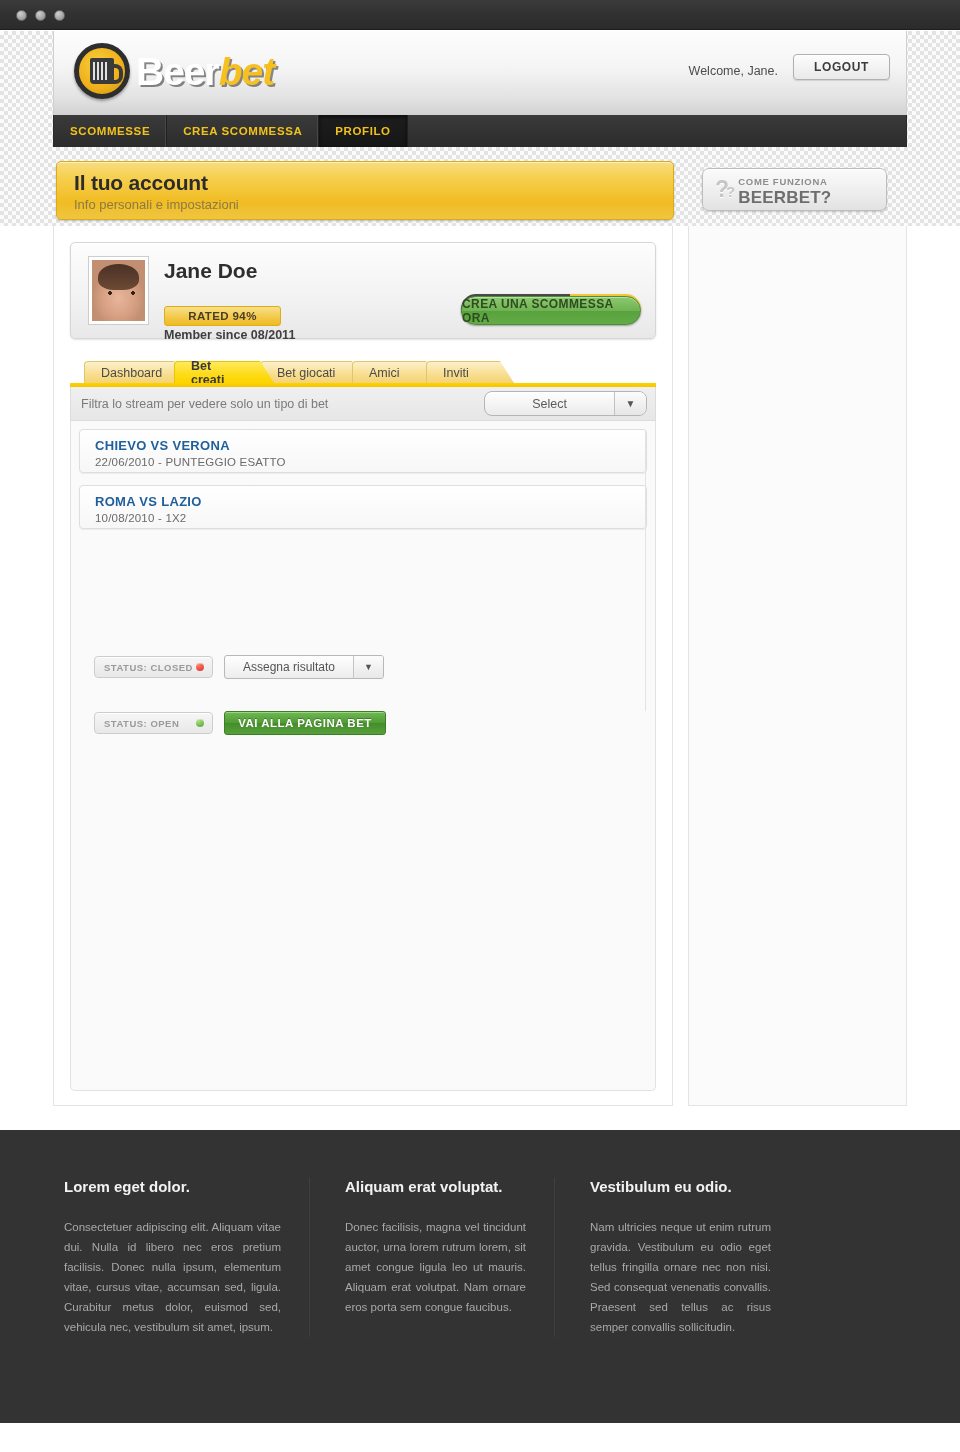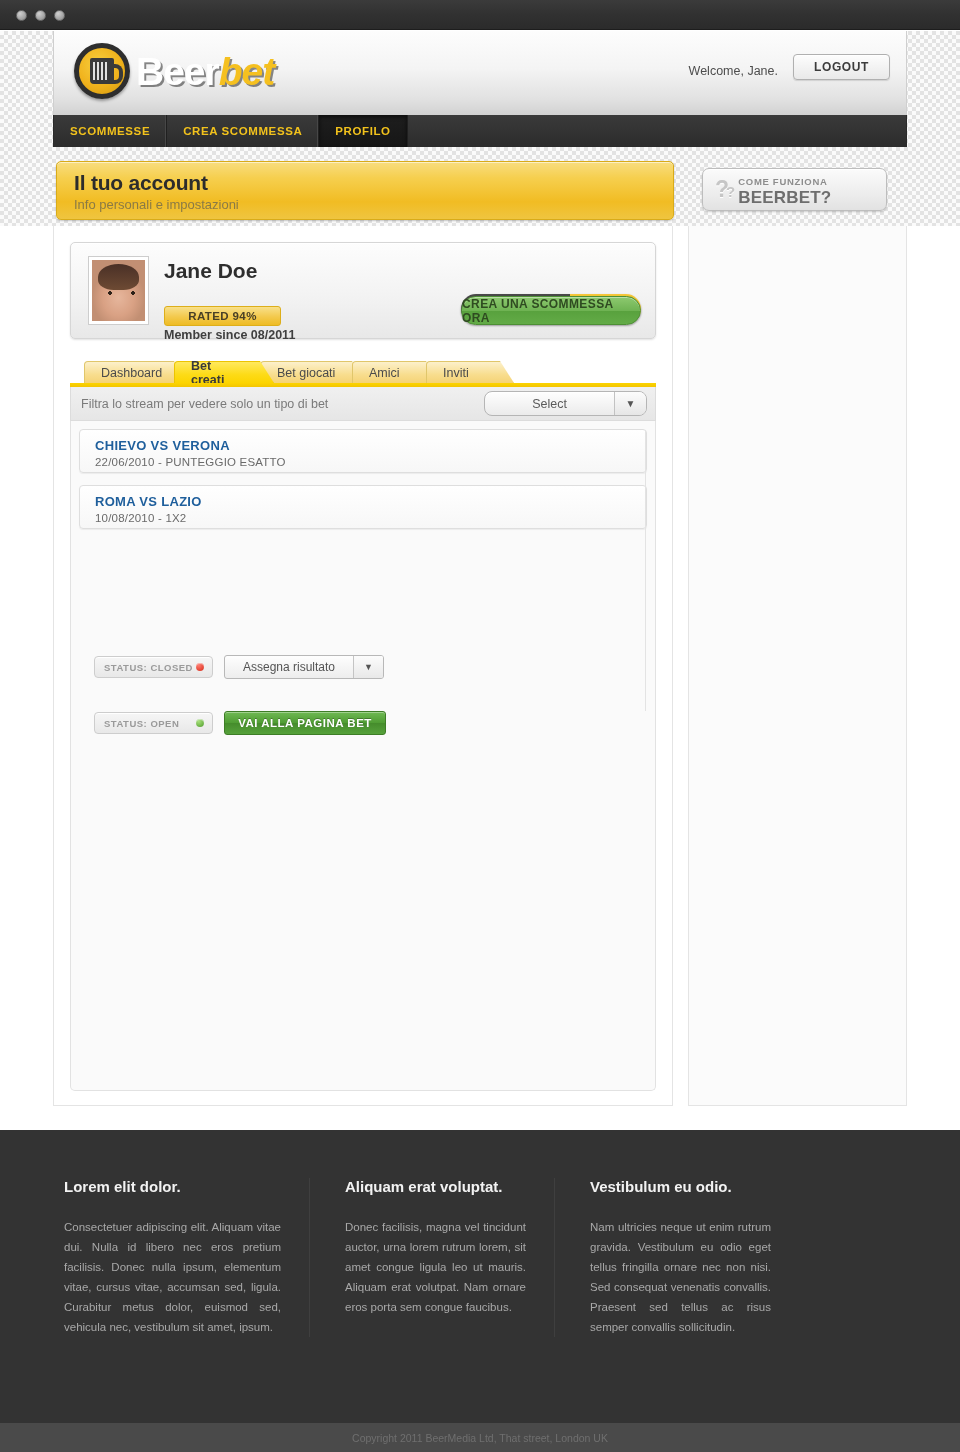--- a/index.html
+++ b/index.html
@@ -439,28 +439,27 @@
           <div class="vai-btn">VAI ALLA PAGINA BET</div>
         </div>
       </div>
 
     </div>
   </div>
 
   <div class="footer">
     <div class="footer-cols">
       <div class="fcol">
-        <h3>Lorem elit dolor.</h3>
+        <h3>Lorem eget dolor.</h3>
         <p>Consectetuer adipiscing elit. Aliquam vitae dui. Nulla id libero nec eros pretium facilisis. Donec nulla ipsum, elementum vitae, cursus vitae, accumsan sed, ligula. Curabitur metus dolor, euismod sed, vehicula nec, vestibulum sit amet, ipsum.</p>
       </div>
       <div class="fcol">
         <h3>Aliquam erat voluptat.</h3>
         <p>Donec facilisis, magna vel tincidunt auctor, urna lorem rutrum lorem, sit amet congue ligula leo ut mauris. Aliquam erat volutpat. Nam ornare eros porta sem congue faucibus.</p>
       </div>
       <div class="fcol">
         <h3>Vestibulum eu odio.</h3>
         <p>Nam ultricies neque ut enim rutrum gravida. Vestibulum eu odio eget tellus fringilla ornare nec non nisi. Sed consequat venenatis convallis. Praesent sed tellus ac risus semper convallis sollicitudin.</p>
       </div>
     </div>
   </div>
-  <div class="footer-bottom">Copyright 2011 BeerMedia Ltd, That street, London UK</div>
 
 </div>
 
 </body></html>

